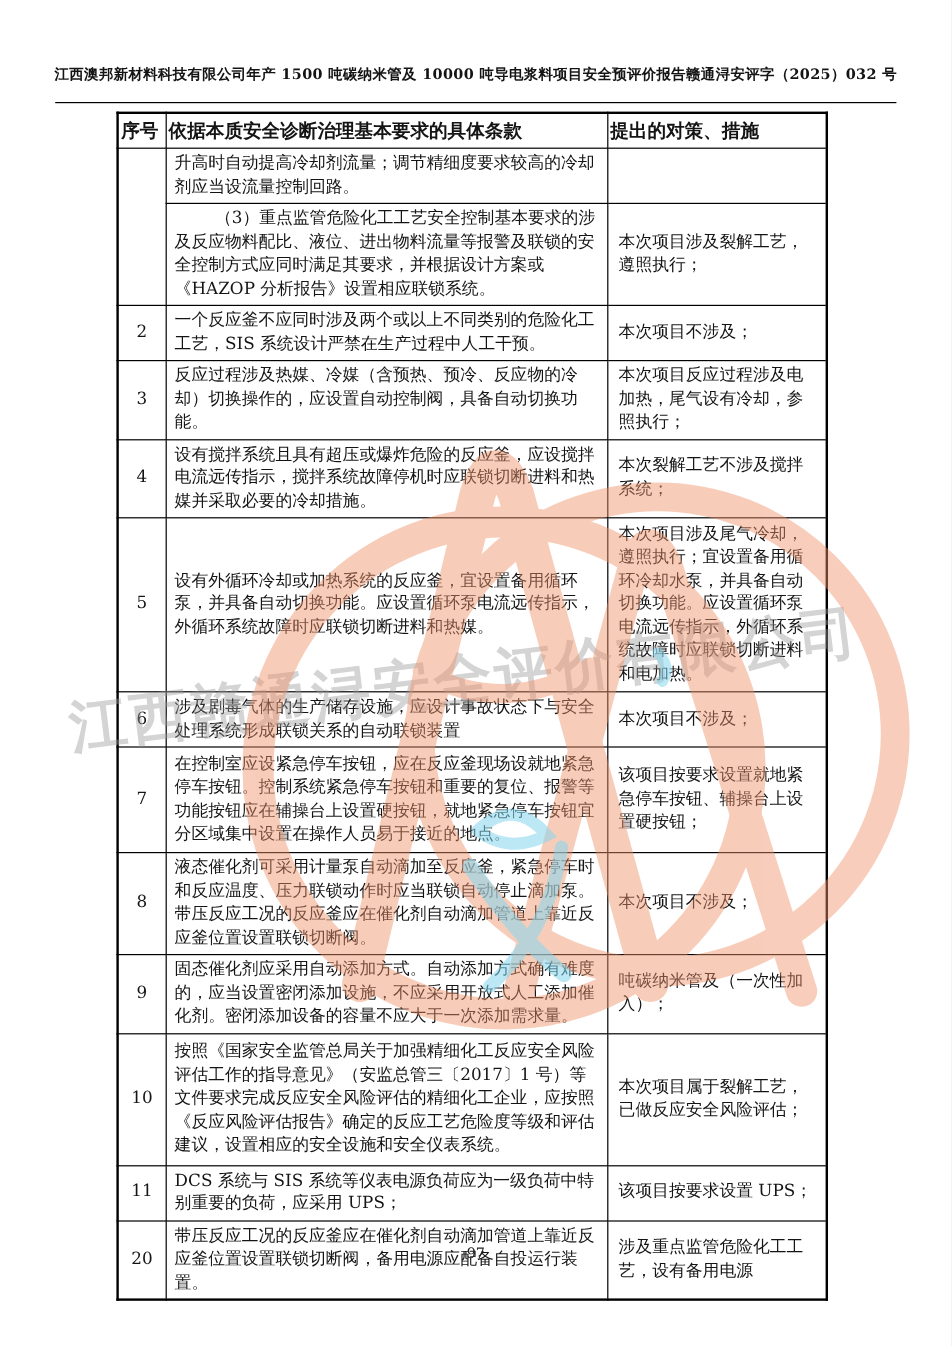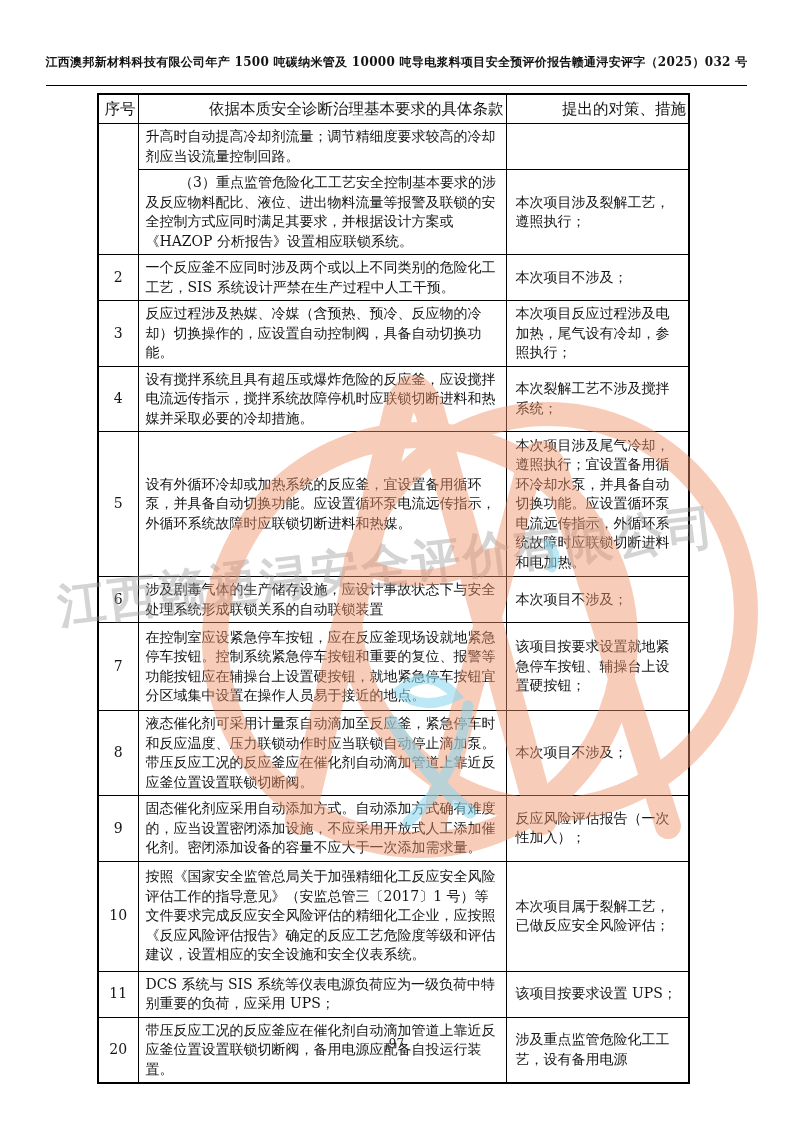--- a/index.html
+++ b/index.html
@@ -17,21 +17,21 @@
   }
   table.req-table{
     position:absolute;left:97px;top:93px;width:591px;
     border-collapse:collapse;table-layout:fixed;
     border:2px solid #000;
   }
   .req-table th,.req-table td{
     border:1px solid #000;vertical-align:middle;
   }
   .req-table th{
-    font-size:15.5px;font-weight:normal;text-align:right;height:26px;padding:1px 2px;
+    font-size:15.5px;font-weight:bold;text-align:left;height:26px;padding:1px 2px;
   }
   .req-table td{
     font-size:14px;line-height:19.5px;padding:3px 7px;
   }
   td.num{text-align:center;padding:3px 2px;}
   td.measure{padding:3px 9px;}
   td.clause{padding:3px 7px;margin-left:29px;}
   td.indent{text-indent:2.4em;}
   .page-number{
     position:absolute;top:1037px;left:0;width:100%;text-align:center;
@@ -111,21 +111,21 @@
       <td class="measure">该项目按要求设置就地紧急停车按钮、辅操台上设置硬按钮；</td>
     </tr>
     <tr style="height:81px">
       <td class="num">8</td>
       <td class="clause">液态催化剂可采用计量泵自动滴加至反应釜，紧急停车时和反应温度、压力联锁动作时应当联锁自动停止滴加泵。带压反应工况的反应釜应在催化剂自动滴加管道上靠近反应釜位置设置联锁切断阀。</td>
       <td class="measure">本次项目不涉及；</td>
     </tr>
     <tr style="height:61px">
       <td class="num">9</td>
       <td class="clause">固态催化剂应采用自动添加方式。自动添加方式确有难度的，应当设置密闭添加设施，不应采用开放式人工添加催化剂。密闭添加设备的容量不应大于一次添加需求量。</td>
-      <td class="measure">反应风险评估报告（一次性加入）；</td>
+      <td class="measure">吨碳纳米管及（一次性加入）；</td>
     </tr>
     <tr style="height:110px">
       <td class="num">10</td>
       <td class="clause">按照《国家安全监管总局关于加强精细化工反应安全风险评估工作的指导意见》（安监总管三〔2017〕1 号）等文件要求完成反应安全风险评估的精细化工企业，应按照《反应风险评估报告》确定的反应工艺危险度等级和评估建议，设置相应的安全设施和安全仪表系统。</td>
       <td class="measure">本次项目属于裂解工艺，已做反应安全风险评估；</td>
     </tr>
     <tr style="height:37px">
       <td class="num">11</td>
       <td class="clause">DCS 系统与 SIS 系统等仪表电源负荷应为一级负荷中特别重要的负荷，应采用 UPS；</td>
       <td class="measure">该项目按要求设置 UPS；</td>

